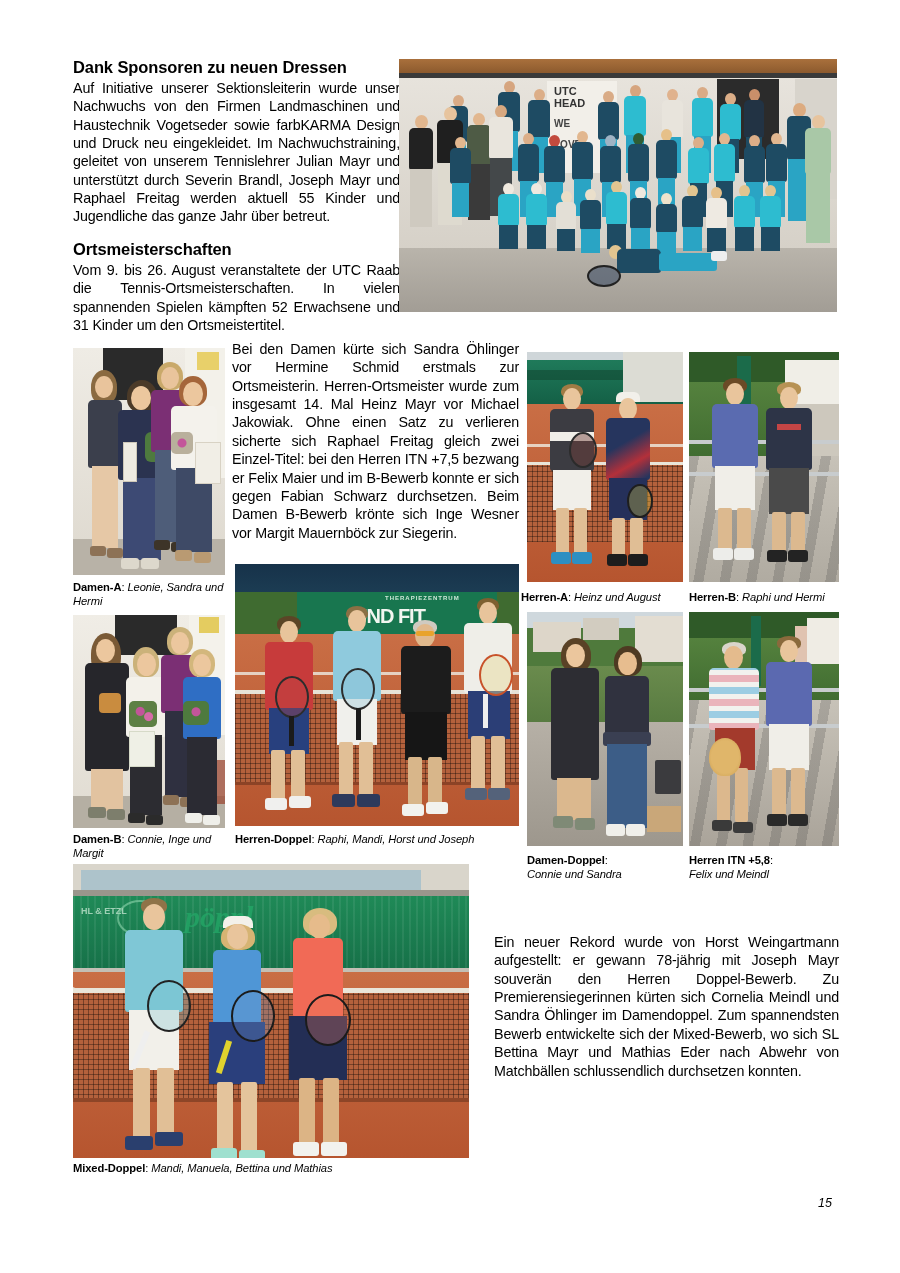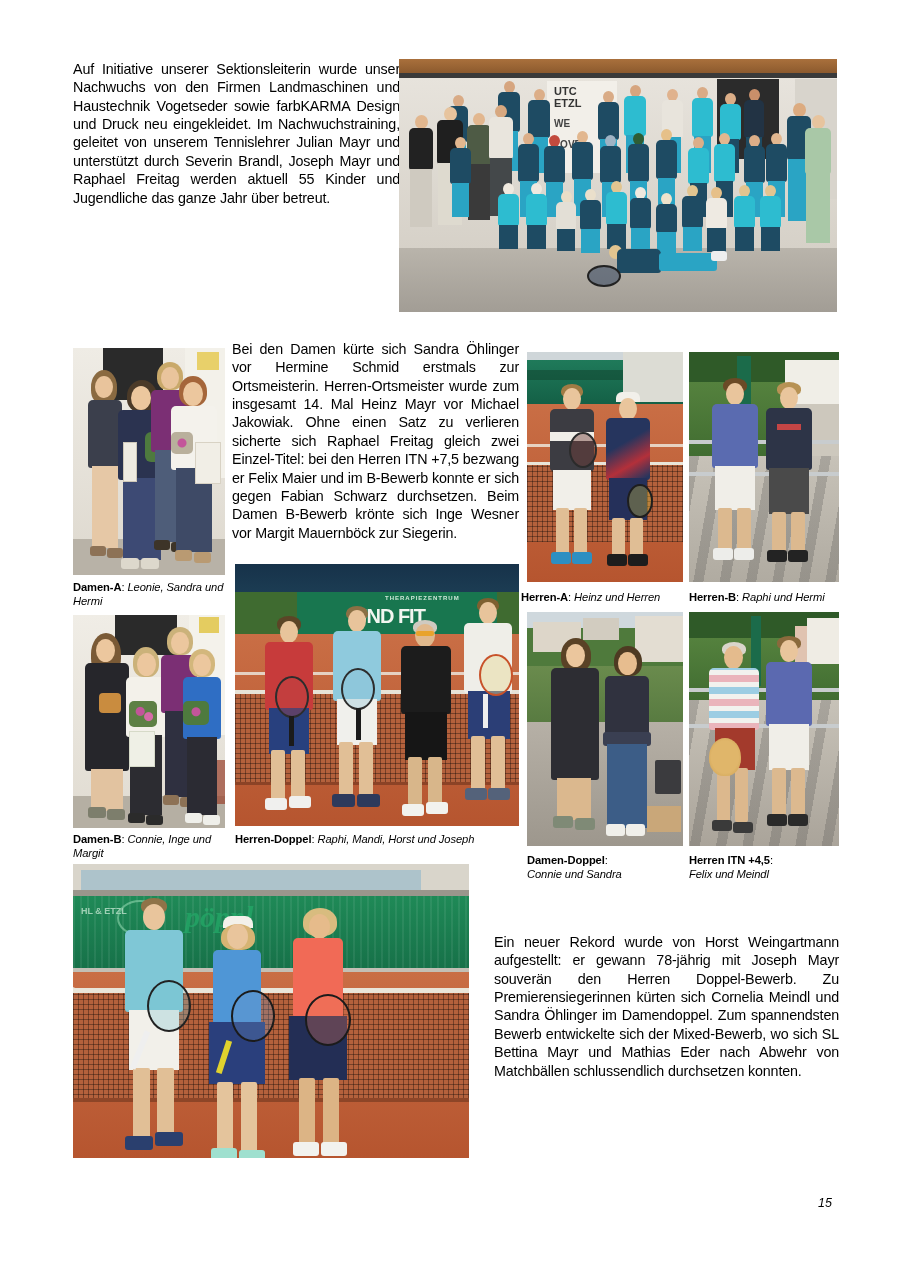--- a/index.html
+++ b/index.html
@@ -63,42 +63,47 @@
   .racket { position:absolute; border-radius:50%; border:2px solid #222; }
 
   .pagenum { position:absolute; font-style: italic; font-size: 12.5px; }
 </style>
 </head>
 <body>
 
 <div class="page">
 
   <div style="position:absolute; left:73px; top:58px; width:327px;">
+    <div class="headline">Dank Sponsoren zu neuen Dressen</div>
     <div class="body-text" style="margin-top:2px;">Auf Initiative unserer Sektionsleiterin wurde unser Nachwuchs von den Firmen Landmaschinen und Haustechnik Vogetseder sowie farbKARMA Design und Druck neu eingekleidet. Im Nachwuchstraining, geleitet von unserem Tennislehrer Julian Mayr und unterstützt durch Severin Brandl, Joseph Mayr und Raphael Freitag werden aktuell 55 Kinder und Jugendliche das  ganze Jahr über betreut.</div>
   </div>
 
+  <div style="position:absolute; left:73px; top:240px; width:327px;">
+    <div class="headline">Ortsmeisterschaften</div>
+    <div class="body-text" style="margin-top:2px;">Vom 9. bis 26. August veranstaltete der UTC Raab die Tennis-Ortsmeisterschaften. In vielen spannenden Spielen kämpften 52 Erwachsene und 31 Kinder um den Ortsmeistertitel.</div>
+  </div>
 
   <div class="body-text" style="position:absolute; left:232px; top:340px; width:287px;">Bei den Damen kürte sich Sandra Öhlinger vor Hermine Schmid erstmals zur Ortsmeisterin. Herren-Ortsmeister wurde zum insgesamt 14. Mal Heinz Mayr vor Michael Jakowiak. Ohne einen Satz zu verlieren sicherte sich Raphael Freitag gleich zwei Einzel-Titel: bei den Herren ITN +7,5 bezwang er Felix Maier und im B-Bewerb konnte er sich gegen Fabian Schwarz durchsetzen. Beim Damen B-Bewerb krönte sich Inge Wesner vor Margit Mauernböck zur Siegerin.</div>
 
   <div class="body-text" style="position:absolute; left:494px; top:933px; width:345px;">Ein neuer Rekord wurde von Horst Weingartmann aufgestellt: er gewann 78-jährig mit Joseph Mayr souverän den  Herren Doppel-Bewerb. Zu Premierensiegerinnen kürten sich Cornelia Meindl und Sandra Öhlinger im Damendoppel. Zum spannendsten Bewerb entwickelte sich der Mixed-Bewerb, wo sich SL Bettina Mayr und Mathias Eder nach Abwehr von Matchbällen schlussendlich durchsetzen konnten.</div>
 
   <div class="photo" style="left:399px; top:59px; width:438px; height:253px;">
     <div class="ph-inner">
 
       <div style="position:absolute;left:0;top:0;width:100%;height:14px;background:linear-gradient(#a9703c,#8c5a2e);"></div>
       <div style="position:absolute;left:0;top:14px;width:100%;height:5px;background:#3a3a3a;"></div>
 
       <div class="wall" style="top:19px;height:170px;"></div>
 
       <div style="position:absolute;right:58px;top:20px;width:62px;height:80px;background:#2b2b2b;"></div>
       <div style="position:absolute;right:0;top:20px;width:42px;height:120px;background:#d8d4cc;"></div>
 
       <div style="position:absolute;left:148px;top:22px;width:70px;height:92px;background:#f2efe9;"></div>
       <div style="position:absolute;left:155px;top:26px;font:bold 11px 'Liberation Sans',sans-serif;color:#333;">UTC</div>
-      <div style="position:absolute;left:155px;top:38px;font:bold 11px 'Liberation Sans',sans-serif;color:#333;">ETZL</div>
+      <div style="position:absolute;left:155px;top:38px;font:bold 11px 'Liberation Sans',sans-serif;color:#333;">HEAD</div>
       <div style="position:absolute;left:155px;top:59px;font:bold 10px 'Liberation Sans',sans-serif;color:#444;">WE</div>
       <div style="position:absolute;left:155px;top:80px;font:bold 10px 'Liberation Sans',sans-serif;color:#444;">LOVE</div>
 
       <div class="floor" style="top:189px;bottom:0;"></div>
 
       <div style="position:absolute;left:0;top:0;width:100%;height:100%;">
 
         <div class="p" style="left:48px;top:36px;width:22px;height:78px;">
           <div class="head" style="left:6px;top:0;width:11px;height:12px;background:#d9ab86;"></div>
           <div class="torso" style="left:1px;top:11px;width:20px;height:36px;background:#1e4b63;"></div>
@@ -559,21 +564,21 @@
         <div class="legs" style="left:6px;top:86px;width:40px;height:46px;background:#4a4a4a;"></div>
         <div class="leg" style="left:9px;top:130px;width:14px;height:40px;background:#dcb98f;"></div>
         <div class="leg" style="left:28px;top:130px;width:14px;height:40px;background:#dcb98f;"></div>
         <div class="shoe" style="left:4px;top:168px;width:20px;height:12px;background:#232323;"></div>
         <div class="shoe" style="left:25px;top:168px;width:20px;height:12px;background:#232323;"></div>
       </div>
     </div>
   </div>
 
   <div class="caption" style="position:absolute; left:521px; top:590px; width:166px; white-space:nowrap;">
-    <b>Herren-A</b><span>: </span><i>Heinz und Herren</i>
+    <b>Herren-A</b><span>: </span><i>Heinz und August</i>
   </div>
   <div class="caption" style="position:absolute; left:689px; top:590px; width:160px; white-space:nowrap;">
     <b>Herren-B</b><span>: </span><i>Raphi und Hermi</i>
   </div>
 
   <div class="photo" style="left:527px; top:612px; width:156px; height:234px;">
     <div class="ph-inner">
       <div style="position:absolute;left:0;top:0;width:100%;height:24px;background:#cfd8dd;"></div>
       <div style="position:absolute;left:0;top:16px;width:100%;height:42px;background:#4f7a3c;"></div>
       <div style="position:absolute;left:6px;top:10px;width:48px;height:30px;background:#ddd6c9;"></div>
@@ -642,21 +647,21 @@
         <div class="shoe" style="left:25px;top:178px;width:20px;height:12px;background:#2a2a2a;"></div>
       </div>
     </div>
   </div>
 
   <div class="caption" style="position:absolute; left:527px; top:853px; width:150px;">
     <b>Damen-Doppel</b><span>:</span><br>
     <i>Connie und Sandra</i>
   </div>
   <div class="caption" style="position:absolute; left:689px; top:853px; width:150px;">
-    <b>Herren ITN +4,5</b><span>:</span><br>
+    <b>Herren ITN +5,8</b><span>:</span><br>
     <i>Felix und Meindl</i>
   </div>
 
   <div class="photo" style="left:73px; top:864px; width:396px; height:294px;">
     <div class="ph-inner">
 
       <div style="position:absolute;left:0;top:0;width:100%;height:30px;background:#d9d5cb;"></div>
       <div style="position:absolute;left:8px;top:6px;width:340px;height:22px;background:#8fb7cc;opacity:.6;"></div>
       <div style="position:absolute;left:0;top:26px;width:100%;height:8px;background:#9a968c;"></div>
 
@@ -712,16 +717,19 @@
         <div class="leg" style="left:14px;top:170px;width:16px;height:70px;background:#dcb485;"></div>
         <div class="leg" style="left:38px;top:170px;width:16px;height:70px;background:#dcb485;"></div>
         <div class="shoe" style="left:8px;top:234px;width:26px;height:14px;background:#f2f2ee;"></div>
         <div class="shoe" style="left:36px;top:234px;width:26px;height:14px;background:#f2f2ee;"></div>
         <div class="racket" style="left:20px;top:86px;width:46px;height:52px;border-color:#1b1b1b;background:rgba(235,120,90,.3);"></div>
       </div>
 
     </div>
   </div>
 
+  <div class="caption" style="position:absolute; left:73px; top:1161px; width:400px; white-space:nowrap;">
+    <b>Mixed-Doppel</b><span>: </span><i>Mandi, Manuela, Bettina und Mathias</i>
+  </div>
 
   <div class="pagenum" style="left:818px; top:1196px;">15</div>
 
 </div>
 
 </body></html>

